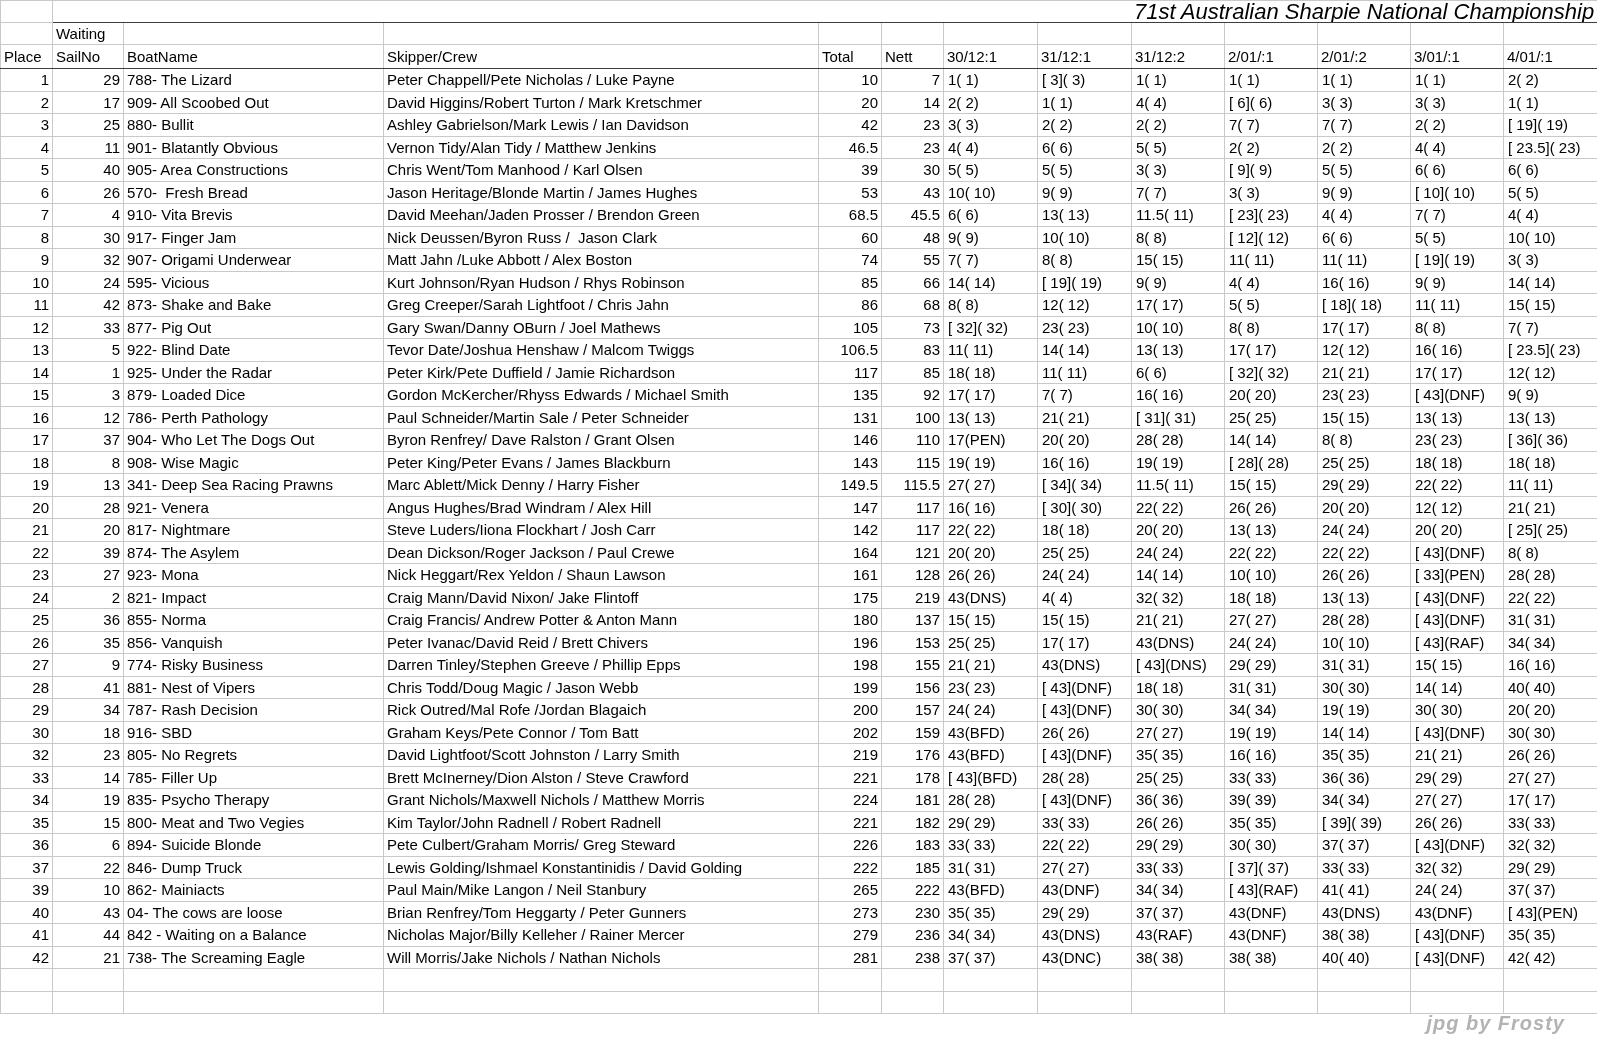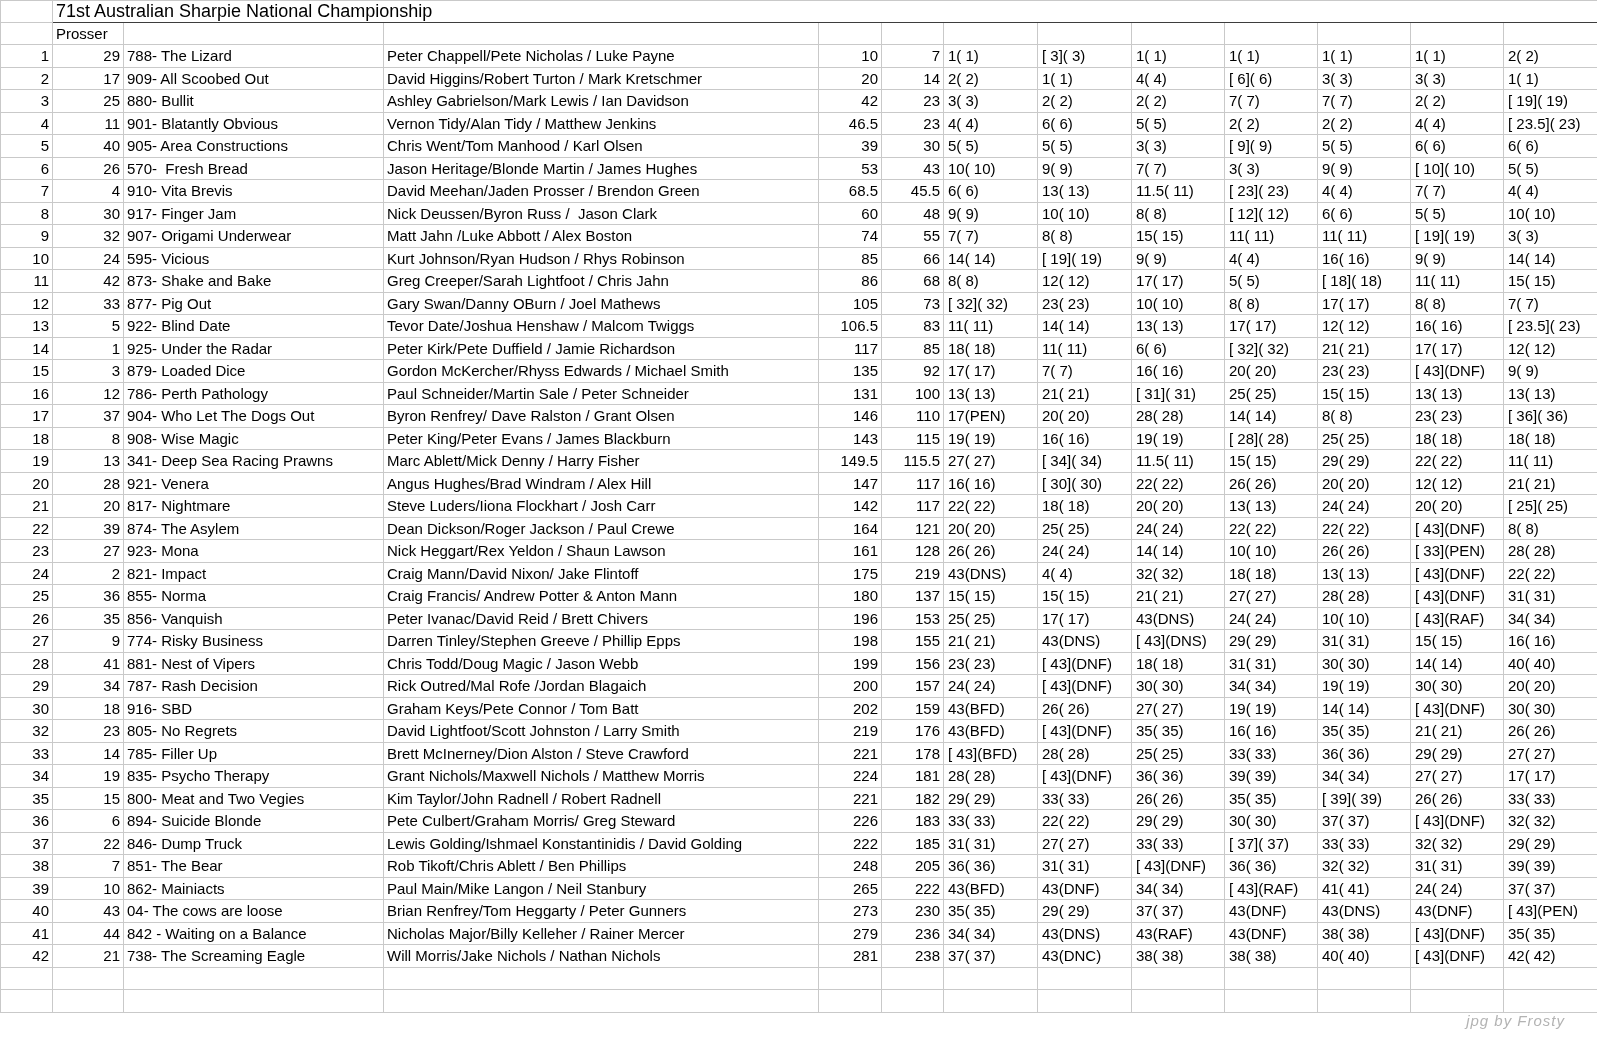--- a/index.html
+++ b/index.html
@@ -25,29 +25,30 @@
     height:21.5px;line-height:21.5px;
     overflow:hidden;white-space:pre;
     font-size:15px;
   }
   thead td{height:21px;line-height:21px;}
   tr.header-row td{
     border-bottom:1px solid var(--dark);
     height:23px;line-height:23px;
   }
   .title-cell{
-    text-align:left;font-size:18px;
+    text-align:right;font-size:22px;
     border-bottom:1px solid var(--dark);
+    font-style:italic;
   }
   .num{text-align:right;}
   .race{padding-left:4px;}
   .watermark{
     position:absolute;
     top:1012px;right:32px;
-    font-size:15px;font-weight:normal;font-style:italic;
+    font-size:20px;font-weight:bold;font-style:italic;
     color:var(--wm);
     letter-spacing:1px;
   }
 </style>
 </head>
 <body>
 
 <table>
   <colgroup>
     <col style="width:52px">
@@ -64,32 +65,47 @@
       <col style="width:93px">
       <col style="width:94px">
   </colgroup>
   <thead>
     <tr>
       <td></td>
       <td class="title-cell" colspan="12">71st Australian Sharpie National Championship</td>
     </tr>
     <tr>
       <td></td>
-      <td>Prosser</td>
+      <td>Waiting</td>
       <td></td>
         <td></td>
       <td></td>
         <td></td>
       <td></td>
         <td></td>
       <td></td>
         <td></td>
       <td></td>
         <td></td>
       <td></td>
+    </tr>
+    <tr class="header-row">
+      <td>Place</td>
+      <td>SailNo</td>
+      <td>BoatName</td>
+      <td>Skipper/Crew</td>
+      <td>Total</td>
+      <td>Nett</td>
+      <td>30/12:1</td>
+      <td>31/12:1</td>
+      <td>31/12:2</td>
+      <td>2/01/:1</td>
+      <td>2/01/:2</td>
+      <td>3/01/:1</td>
+      <td>4/01/:1</td>
     </tr>
   </thead>
   <tbody>
       <tr>
         <td class="num">1</td>
         <td class="num">29</td>
         <td>788- The Lizard</td>
         <td>Peter Chappell/Pete Nicholas / Luke Payne</td>
         <td class="num">10</td>
         <td class="num">7</td>
@@ -620,35 +636,20 @@
         <td class="num">185</td>
         <td class="race">31( 31)</td>
         <td class="race">27( 27)</td>
         <td class="race">33( 33)</td>
         <td class="race">[ 37]( 37)</td>
         <td class="race">33( 33)</td>
         <td class="race">32( 32)</td>
         <td class="race">29( 29)</td>
       </tr>
       <tr>
-        <td class="num">38</td>
-        <td class="num">7</td>
-        <td>851- The Bear</td>
-        <td>Rob Tikoft/Chris Ablett / Ben Phillips</td>
-        <td class="num">248</td>
-        <td class="num">205</td>
-        <td class="race">36( 36)</td>
-        <td class="race">31( 31)</td>
-        <td class="race">[ 43](DNF)</td>
-        <td class="race">36( 36)</td>
-        <td class="race">32( 32)</td>
-        <td class="race">31( 31)</td>
-        <td class="race">39( 39)</td>
-      </tr>
-      <tr>
         <td class="num">39</td>
         <td class="num">10</td>
         <td>862- Mainiacts</td>
         <td>Paul Main/Mike Langon / Neil Stanbury</td>
         <td class="num">265</td>
         <td class="num">222</td>
         <td class="race">43(BFD)</td>
         <td class="race">43(DNF)</td>
         <td class="race">34( 34)</td>
         <td class="race">[ 43](RAF)</td>

